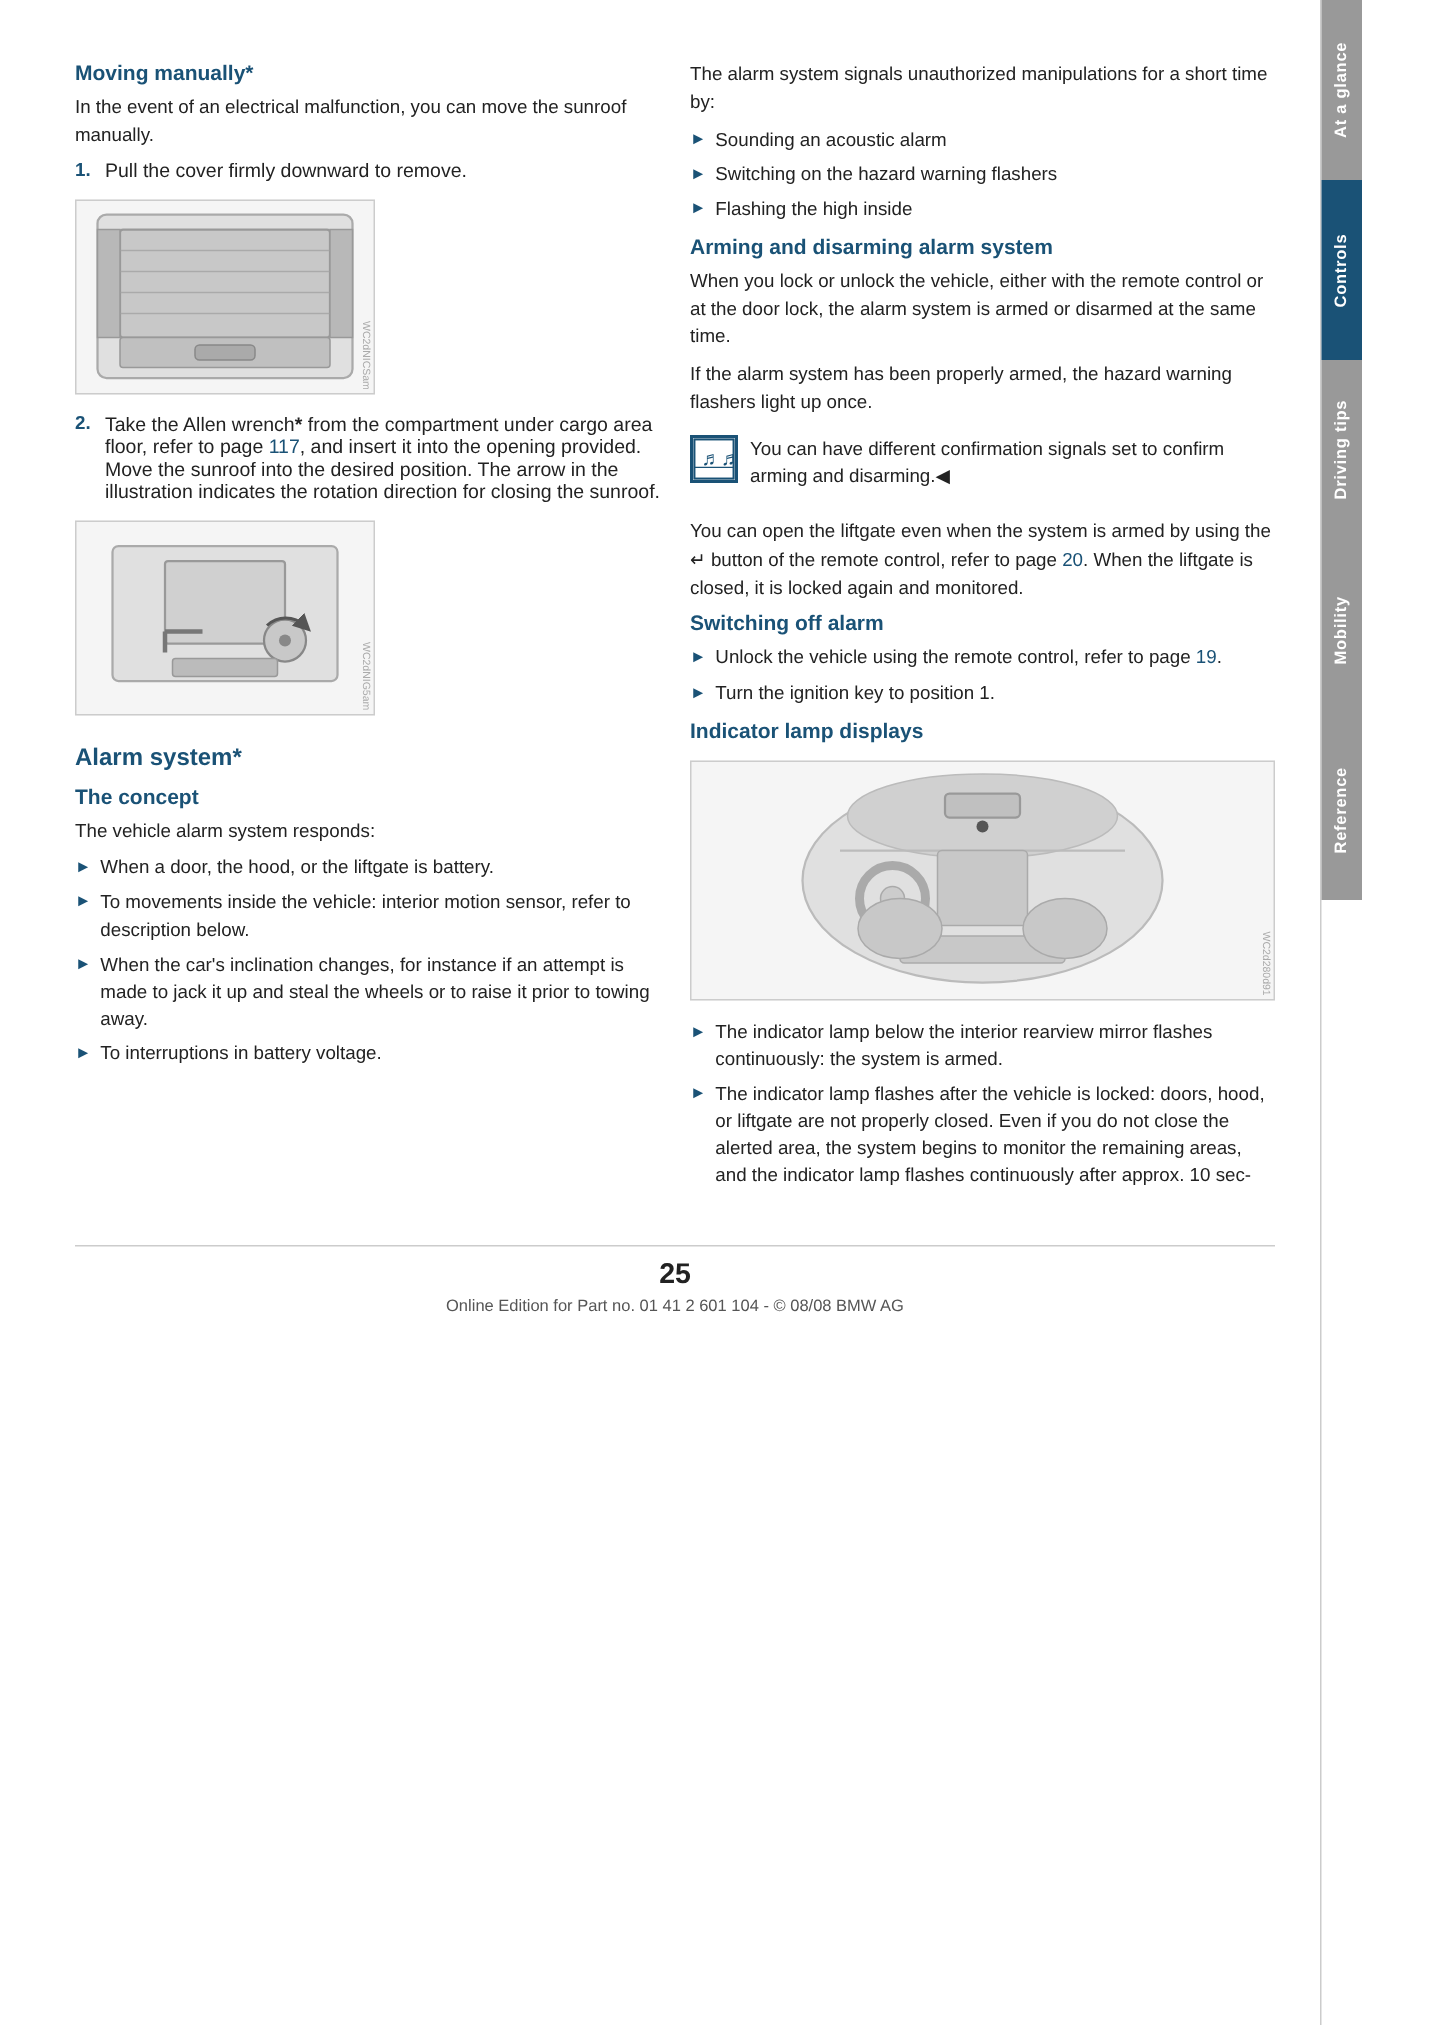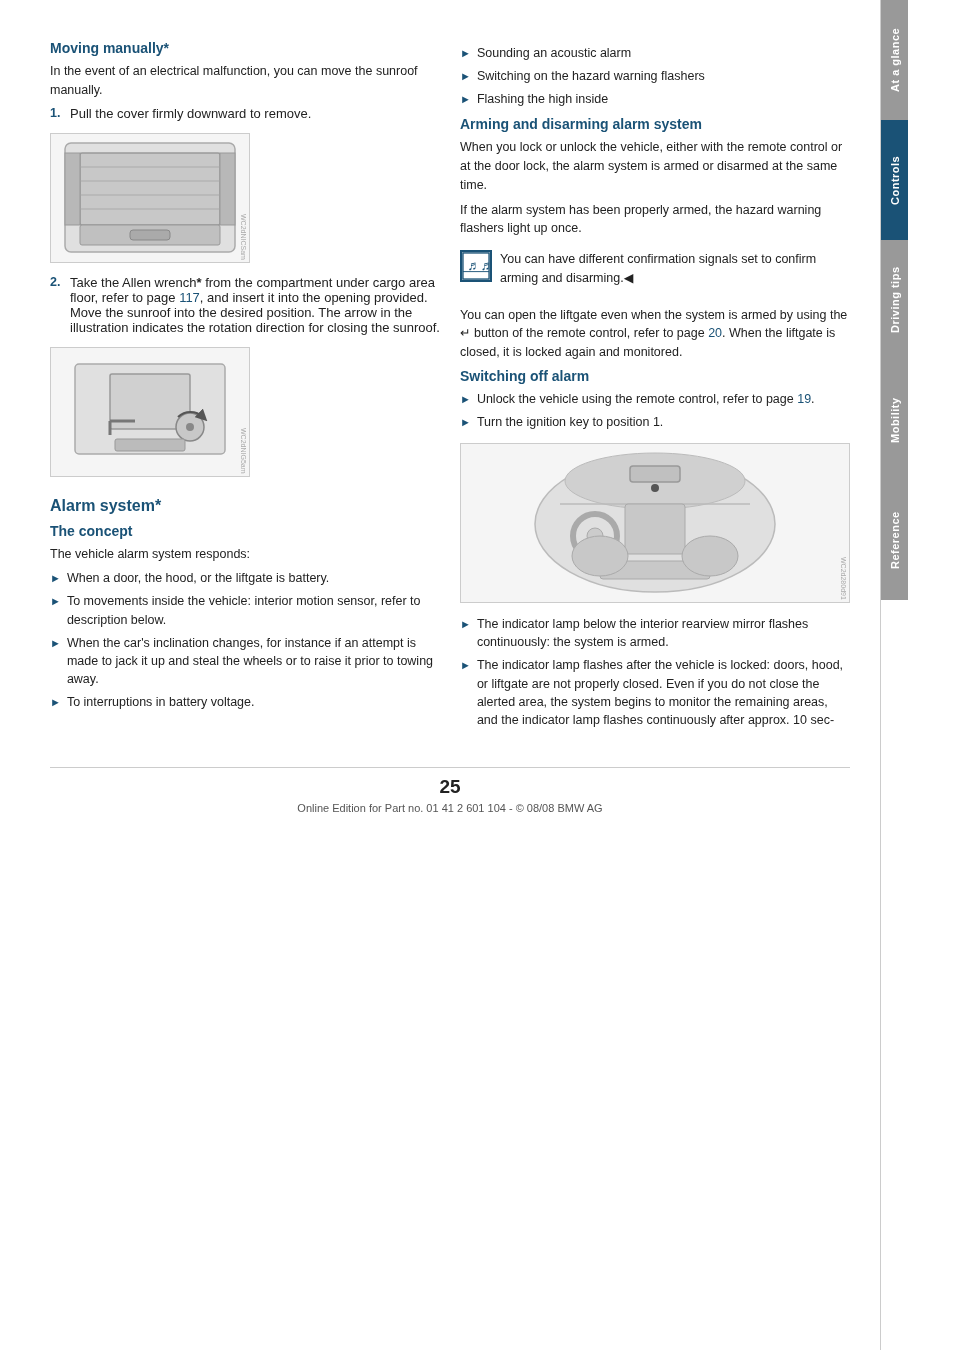--- a/index.html
+++ b/index.html
@@ -303,20 +303,21 @@
         <li>
           <span class="bullet-arrow">►</span>
           <span>To interruptions in battery voltage.</span>
         </li>
       </ul>
 
     </div>
 
     <div class="col-right">
 
+      <p>The alarm system signals unauthorized manipulations for a short time by:</p>
 
       <ul class="bullet-list">
         <li>
           <span class="bullet-arrow">►</span>
           <span>Sounding an acoustic alarm</span>
         </li>
         <li>
           <span class="bullet-arrow">►</span>
           <span>Switching on the hazard warning flashers</span>
         </li>
@@ -349,20 +350,21 @@
         <li>
           <span class="bullet-arrow">►</span>
           <span>Unlock the vehicle using the remote control, refer to page <span class="link-num">19</span>.</span>
         </li>
         <li>
           <span class="bullet-arrow">►</span>
           <span>Turn the ignition key to position 1.</span>
         </li>
       </ul>
 
+      <h2 class="section-heading">Indicator lamp displays</h2>
 
       <div class="img-box img-box-indicator">
         <svg width="270" height="155" viewBox="0 0 270 155">
 
           <ellipse cx="135" cy="78" rx="120" ry="68" fill="#e0e0e0" stroke="#bbb" stroke-width="1.5"></ellipse>
 
           <ellipse cx="135" cy="35" rx="90" ry="28" fill="#d0d0d0" stroke="#bbb" stroke-width="1"></ellipse>
 
           <line x1="40" y1="58" x2="230" y2="58" stroke="#bbb" stroke-width="1.5"></line>
 

